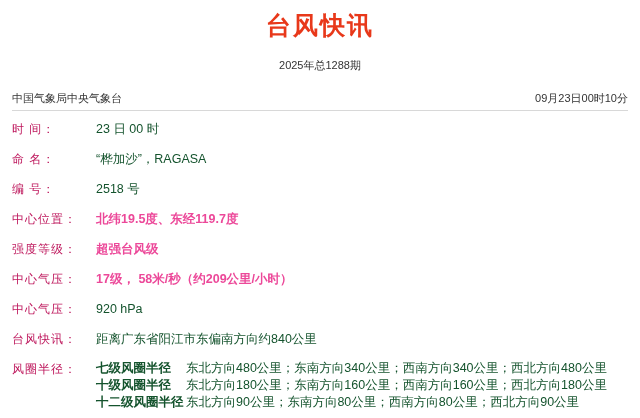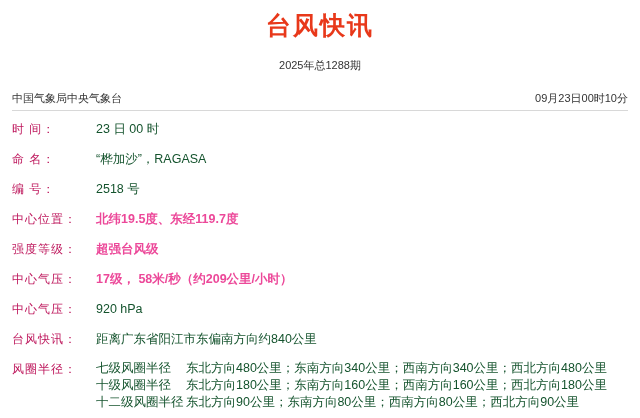--- a/index.html
+++ b/index.html
@@ -81,20 +81,21 @@
   .sub-line {
     display: block;
     line-height: 17px;
   }
   .sub-line .seg-label {
     display: inline-block;
     width: 88px;
   }
   .wind-radii .sub-line .seg-label {
     width: 90px;
+    font-weight: bold;
   }
 </style>
 </head>
 <body>
 
 <div class="page">
 
   <div class="title">台风快讯</div>
 
   <div class="issue">2025年总1288期</div>

